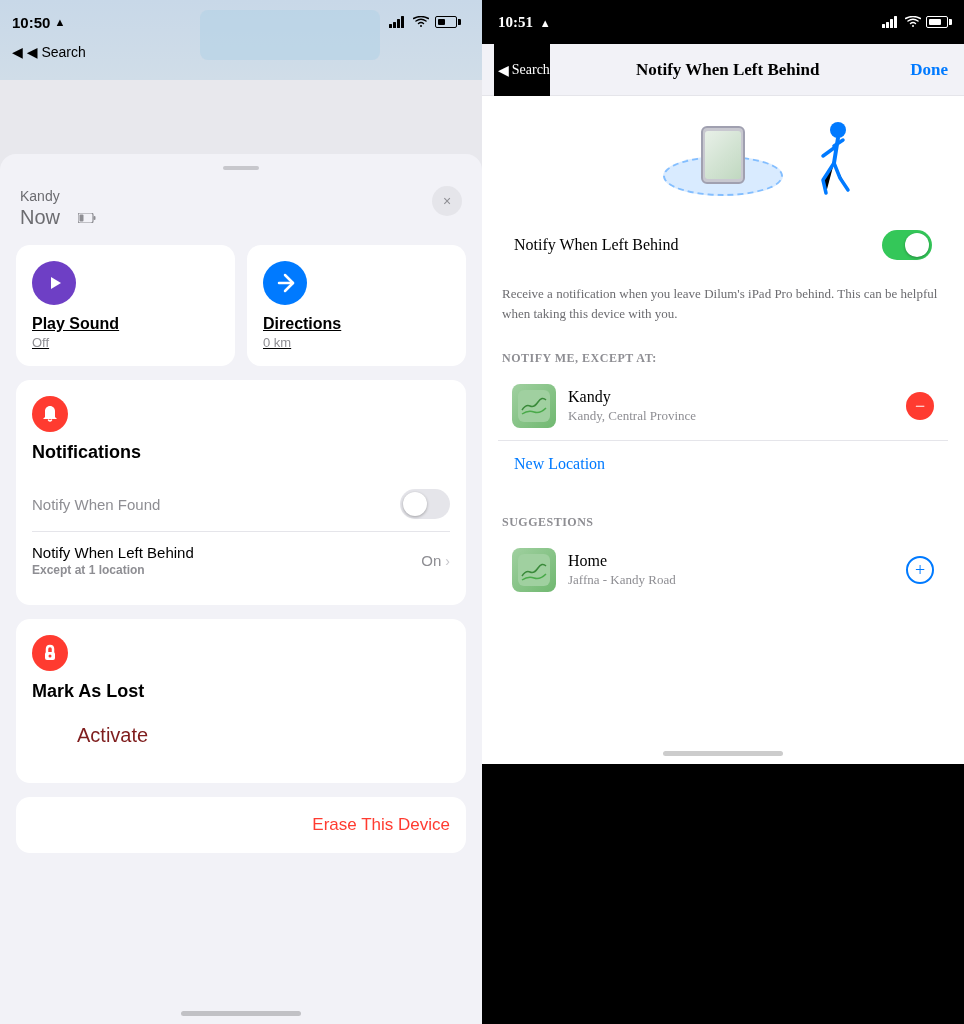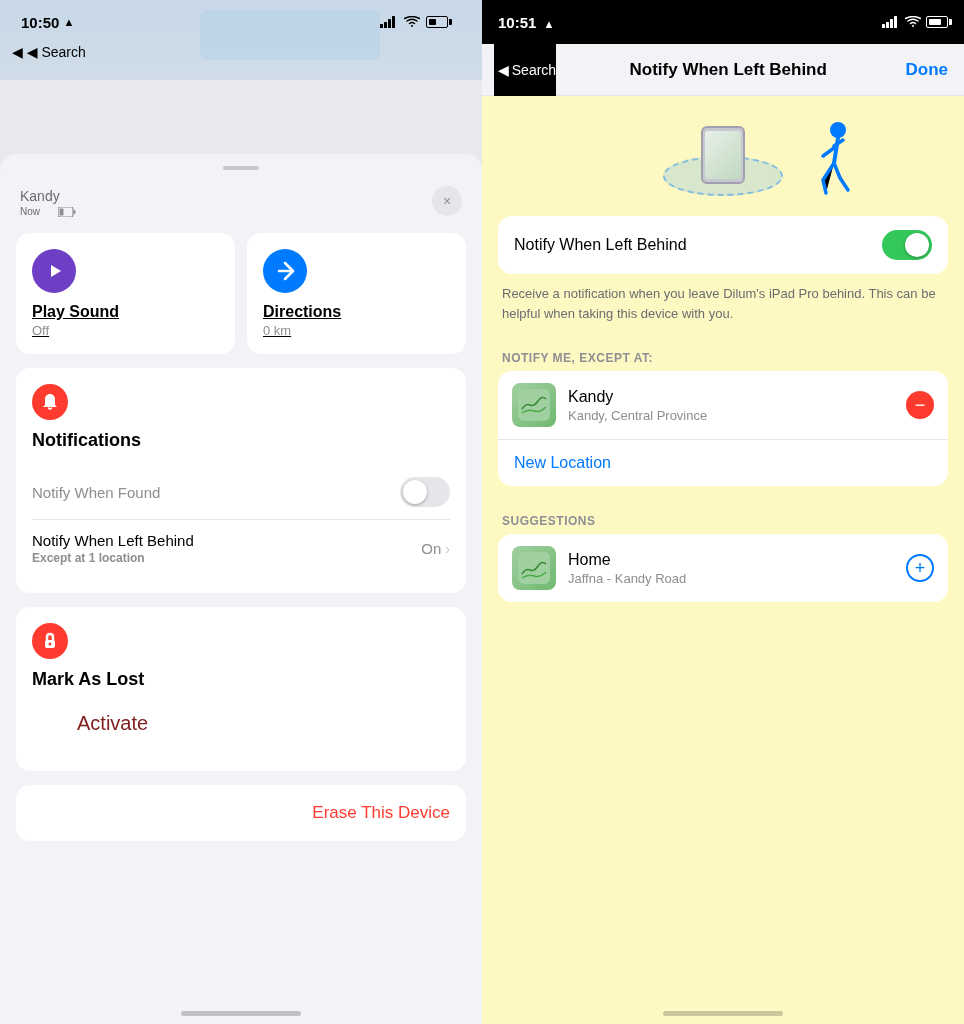--- a/index.html
+++ b/index.html
@@ -34,21 +34,21 @@
       border-radius: 8px;
     }
 
     .status-bar-left {
       position: absolute;
       top: 0; left: 0; right: 13px;
       height: 44px;
       display: flex;
       align-items: center;
       justify-content: space-between;
-      padding: 0 21px;
+      padding: 0 12px;
       z-index: 10;
     }
     .status-time {
       font-size: 15px;
       font-weight: 600;
       color: #000;
       display: flex;
       align-items: center;
       gap: 4px;
     }
@@ -97,21 +97,21 @@
       font-size: 24px;
       font-weight: 700;
       color: #000;
     }
     .device-location {
       font-size: 14px;
       color: #6c6c70;
       margin-top: 2px;
     }
     .device-time {
-      font-size: 10px;
+      font-size: 20px;
       color: #6c6c70;
       margin-top: 2px;
       display: flex;
       align-items: center;
       gap: 18px;
     }
     .close-btn {
       width: 30px;
       height: 30px;
       border-radius: 50%;
@@ -253,24 +253,25 @@
       width: 120px;
       height: 5px;
       background: #000;
       border-radius: 3px;
       opacity: 0.2;
     }
 
     
     .right-panel {
       width: 482px;
-      height: 1024px;
-      background: #fef9c3;
+      height: 764px;
+      background: #ffffff;
       position: relative;
       overflow: hidden;
+      font-family: Liberation Serif, serif;
     }
 
     .status-bar-right {
       position: absolute;
       top: 0; left: 0; right: 0;
       height: 44px;
       background: #000;
       display: flex;
       align-items: center;
       justify-content: space-between;

